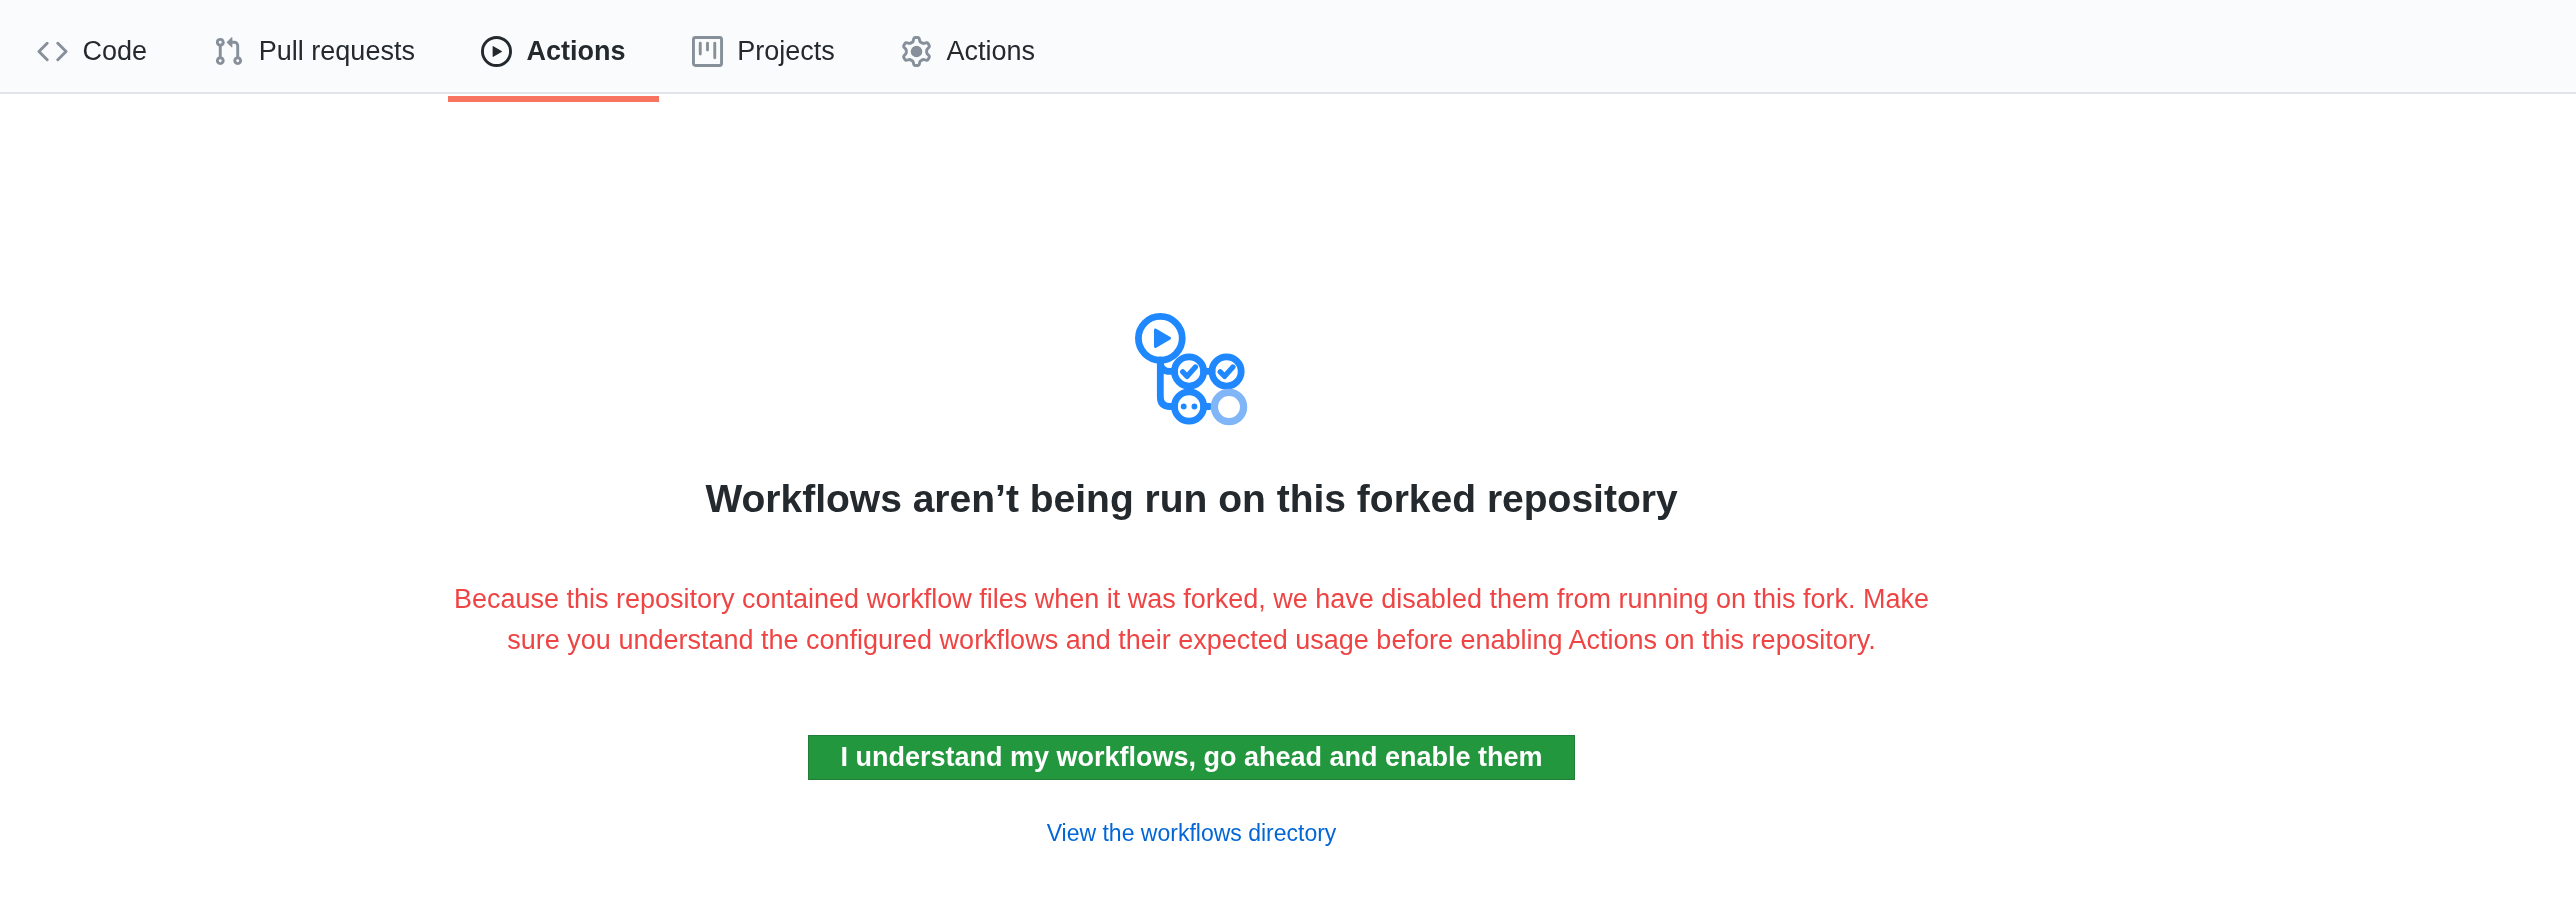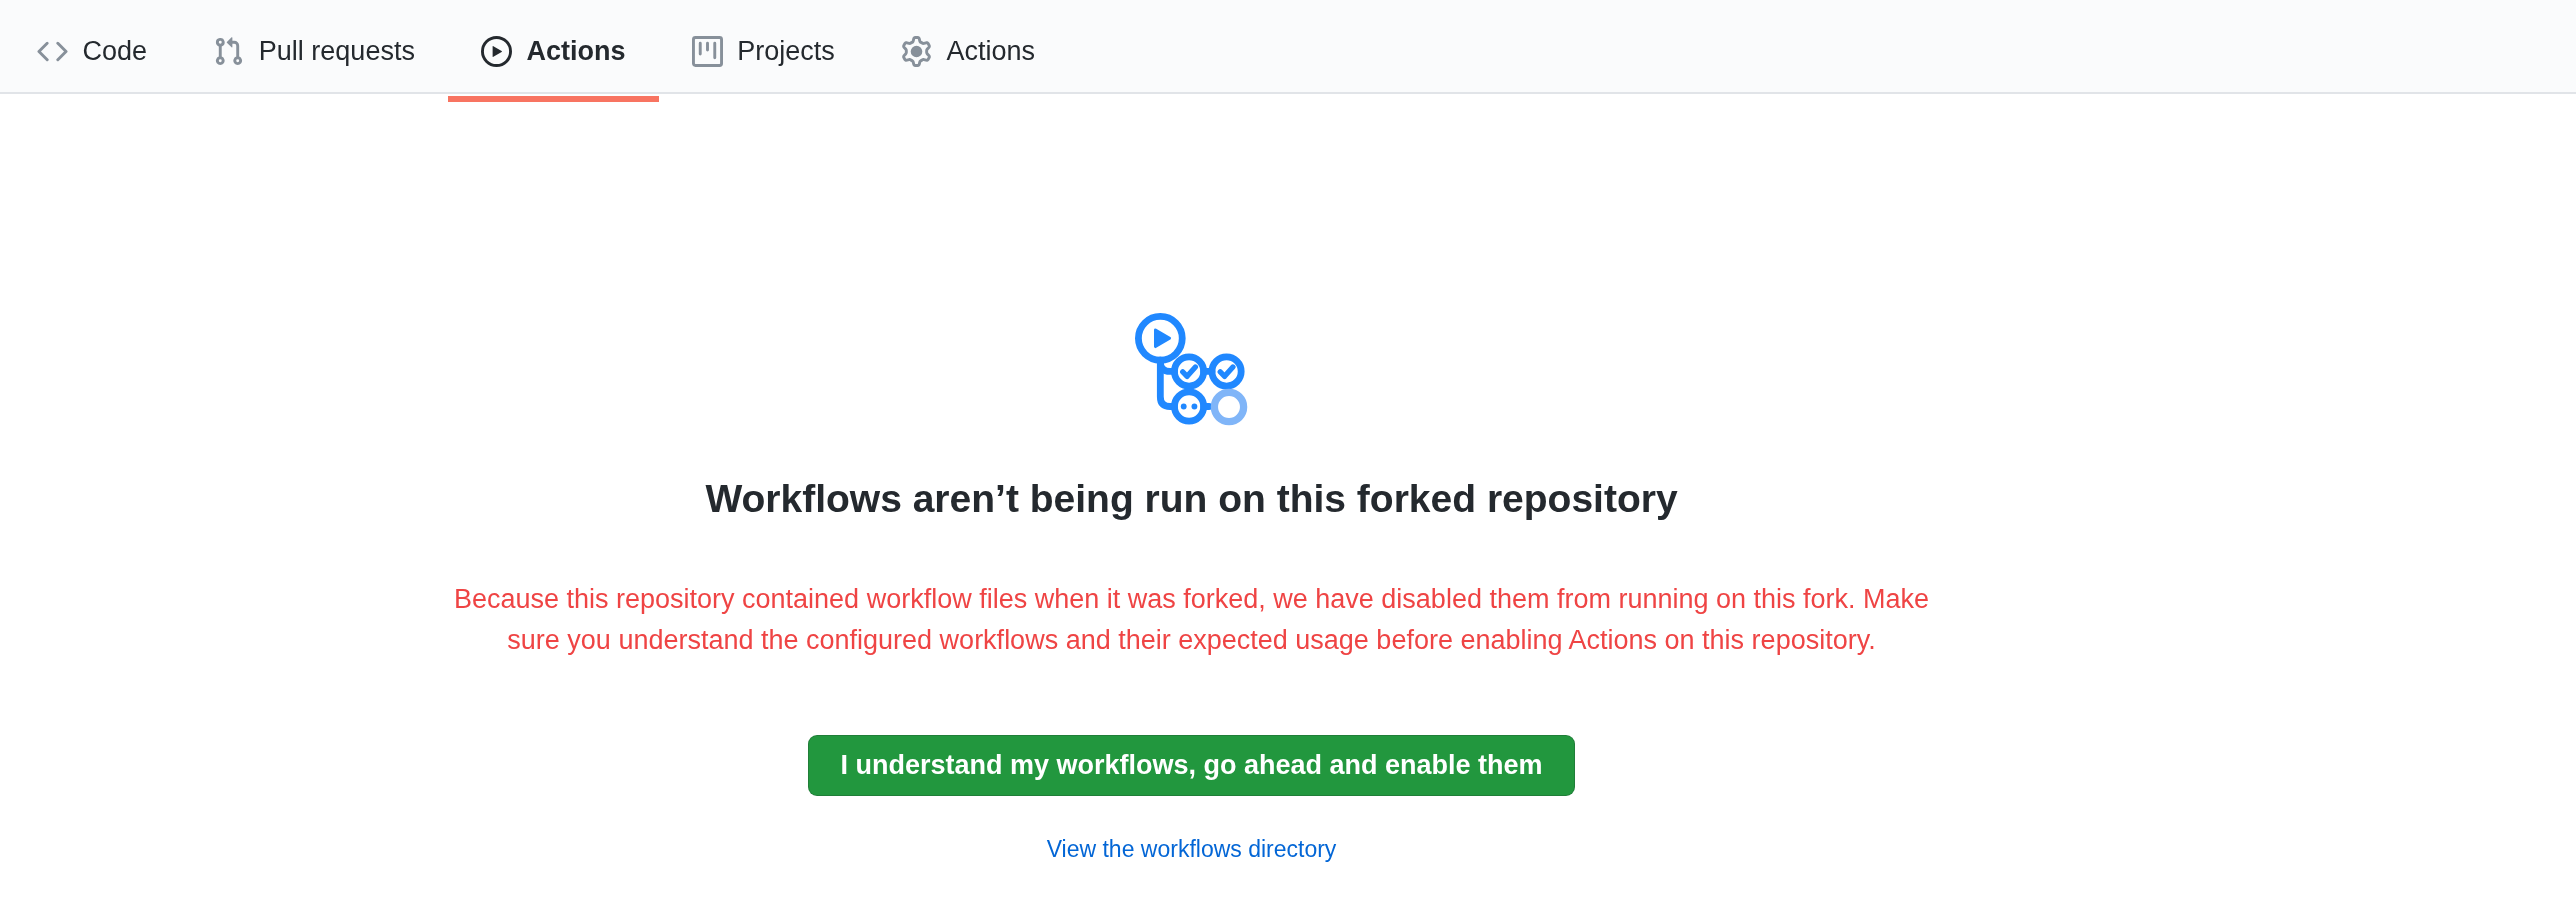--- a/index.html
+++ b/index.html
@@ -67,29 +67,29 @@
   }
   .bs-desc {
     margin-top: 17.6px;
     font-size: 27px;
     line-height: 41px;
     color: #ef4444;
     text-align: center;
   }
   .bs-btn {
     margin-top: 47px;
-    height: 61px;
+    height: 45px;
     padding: 0 31px;
     font-family: "Liberation Sans", sans-serif;
     font-size: 27px;
     font-weight: bold;
     color: #ffffff;
     background: #22973e;
     border: 1px solid rgba(27,31,35,0.2);
-    border-radius: 9px;
+    border-radius: 0;
     cursor: pointer;
   }
   .bs-link {
     margin-top: 40px;
     font-size: 23px;
     color: #0366d6;
     text-decoration: none;
     cursor: pointer;
   }
 </style>

